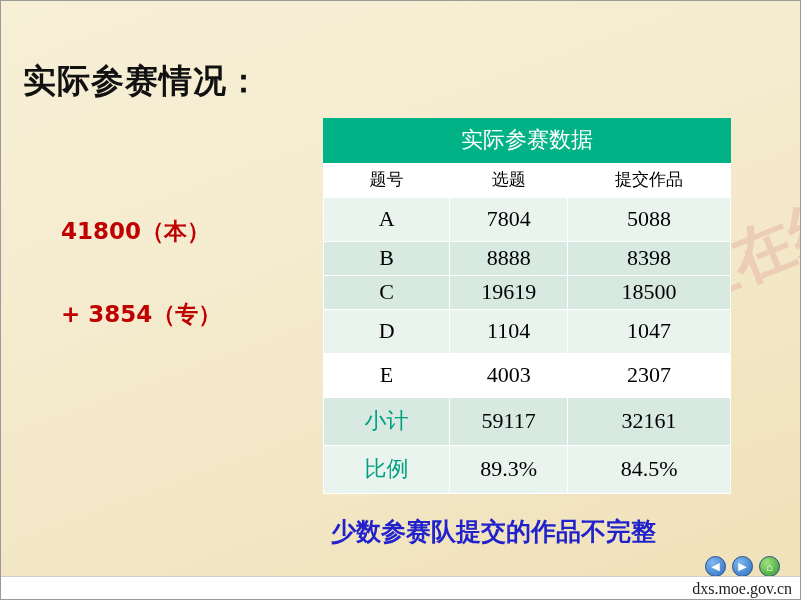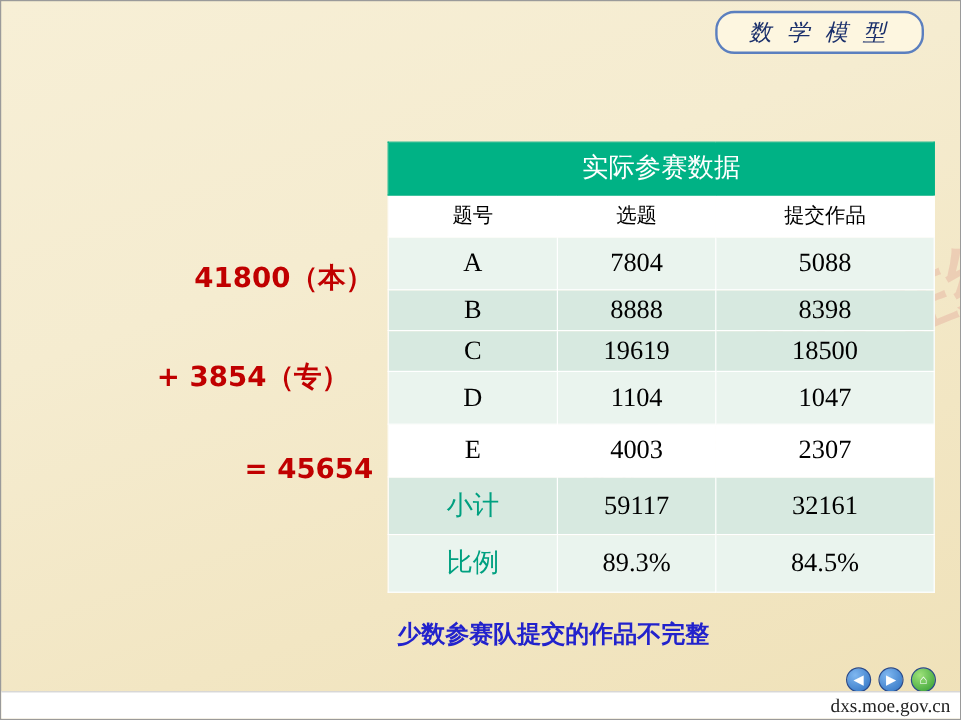--- a/index.html
+++ b/index.html
@@ -44,30 +44,30 @@
   
   .calc{
     position:absolute;
     left:60px;top:215px;
     width:250px;
     color:#c00000;
     font-size:23px;
     font-weight:bold;
     font-family:"DejaVu Sans", sans-serif;
   }
-  .calc .row{ text-align:right; }
+  .calc .row{ text-align:left; }
   .calc .r1{ margin-bottom:52px; }
   .calc .r2{ margin-bottom:48px; padding-right:20px;}
   .calc .r3{ padding-left:60px; }
 
   
   .tbl-wrap{
     position:absolute;
     left:322px;top:117px;
-    width:456px;
+    width:408px;
   }
   table{
     border-collapse:collapse;
     width:100%;
     font-family:"Liberation Serif", serif;
   }
   th,td{
     text-align:center;
     font-size:22px;
     padding:3px 0 4px 0;
@@ -102,21 +102,21 @@
     font-family:"DejaVu Sans", sans-serif;
     font-size:22px;
   }
   .cell-pad{padding:8px 0 9px 0;}
 
   
   .note{
     position:absolute;
     left:330px;top:514px;
     color:#2222cc;
-    font-size:20px;
+    font-size:25px;
     font-weight:bold;
     font-family:Liberation Mono, monospace;
   }
   
   .wm{
     position:absolute;
     left:430px;top:255px;
     font-size:62px;
     color:#e8b9a6;
     opacity:.55;
@@ -160,30 +160,29 @@
   }
   .nb1{background:radial-gradient(circle at 35% 30%,#7fb7f0,#2b6fc0);}
   .nb2{background:radial-gradient(circle at 35% 30%,#7fb7f0,#2b6fc0);}
   .nb3{background:radial-gradient(circle at 35% 30%,#9ee27a,#2f9a2f);}
 </style>
 </head>
 <body>
 
 <div class="slide">
 
-  <div class="badge">数 学 模 型</div>
-
+
+  <div class="title">实际参赛情况：</div>
 
   <div class="wm">中国大学生在线</div>
   <div class="wm2">dxs.moe.gov.cn</div>
 
   <div class="calc">
     <div class="row r1">41800（本）</div>
     <div class="row r2">+ 3854（专）</div>
-    <div class="row r3">= 45654</div>
   </div>
 
   <div class="tbl-wrap">
     <table>
       <thead>
         <tr>
           <th class="hdr-main" colspan="3">实际参赛数据</th>
         </tr>
         <tr>
           <th class="hdr-col" style="width:31%">题号</th>

